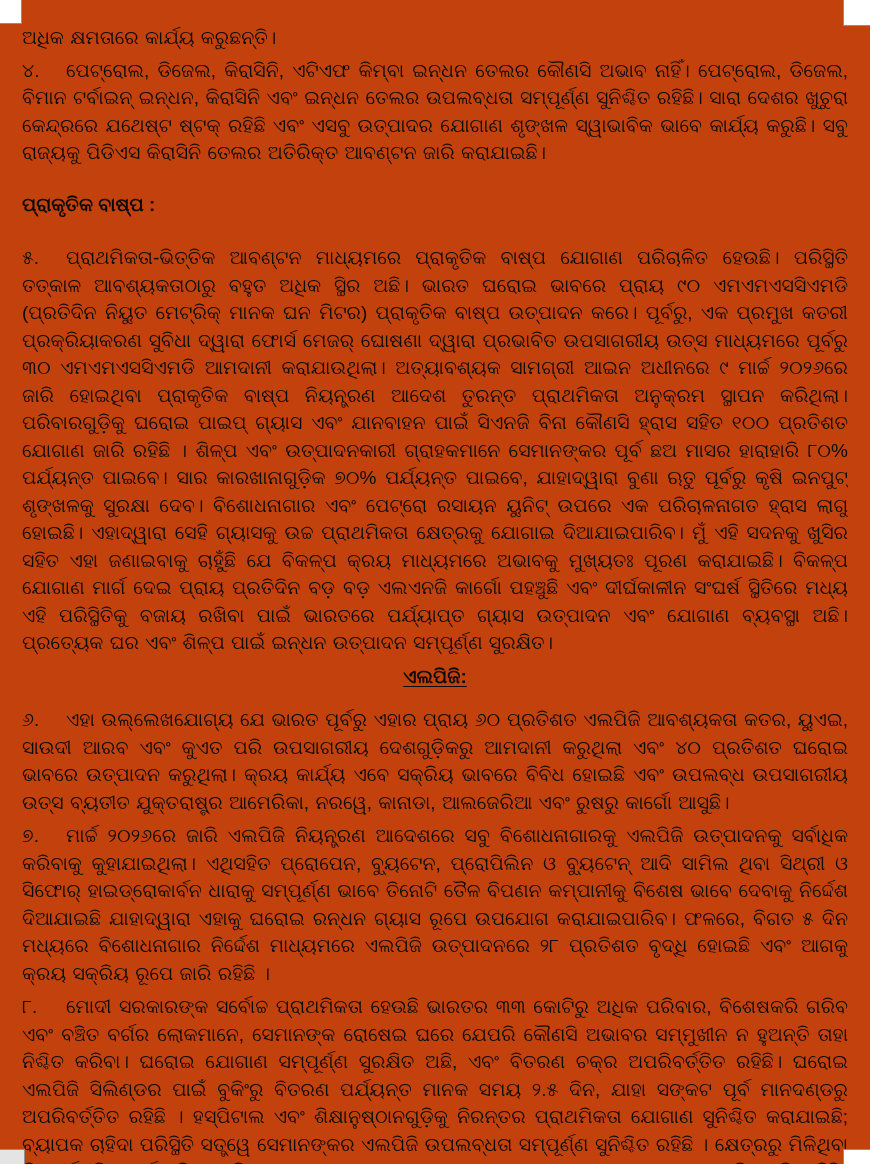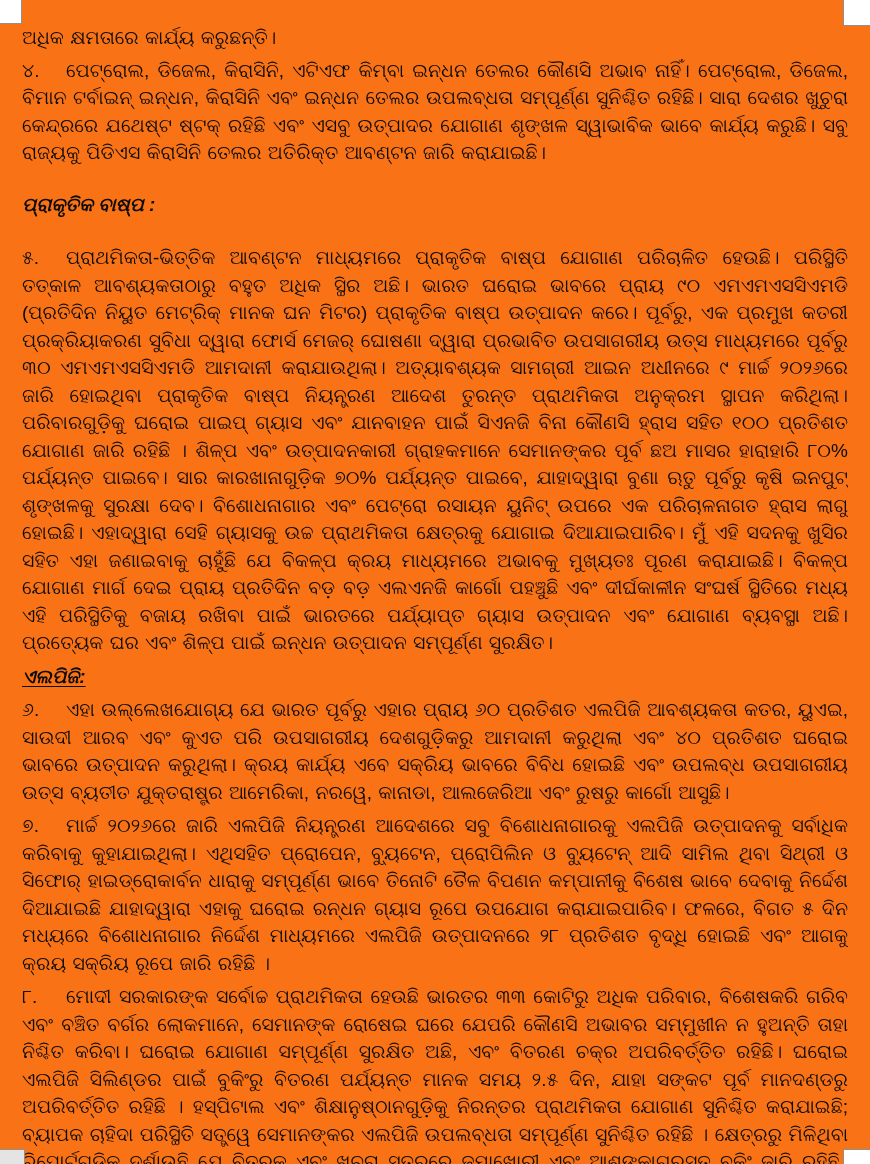--- a/index.html
+++ b/index.html
@@ -11,21 +11,21 @@
     width: 870px;
     height: 1164px;
     position: relative;
     overflow: hidden;
     font-family: "Liberation Sans", "DejaVu Sans", sans-serif;
     color: #0b0b0b;
   }
   .page {
     position: absolute;
     inset: 0;
-    background: #f97316;
+    background: #c2410c;
   }
   .content {
     position: absolute;
     top: 24px;
     left: 22px;
     right: 22px;
     bottom: 0;
     overflow: hidden;
   }
   .para {
@@ -44,24 +44,24 @@
     width: 44px;
   }
   .bold {
     font-weight: normal;
   }
   .heading {
     font-size: 19px;
     line-height: 27.5px;
     font-weight: bold;
     margin: 24px 0 26px 0;
-    font-style: italic;
   }
   .heading.tight {
-    margin: 0 0 6px 0;
+    margin: 0 0 16px 0;
+    text-align: center;
   }
   .heading .u {
     text-decoration: underline;
     text-underline-offset: 3px;
   }
   
   .corner {
     position: absolute;
     border: 1px solid #8f8f8f;
     background: #ffffff;

